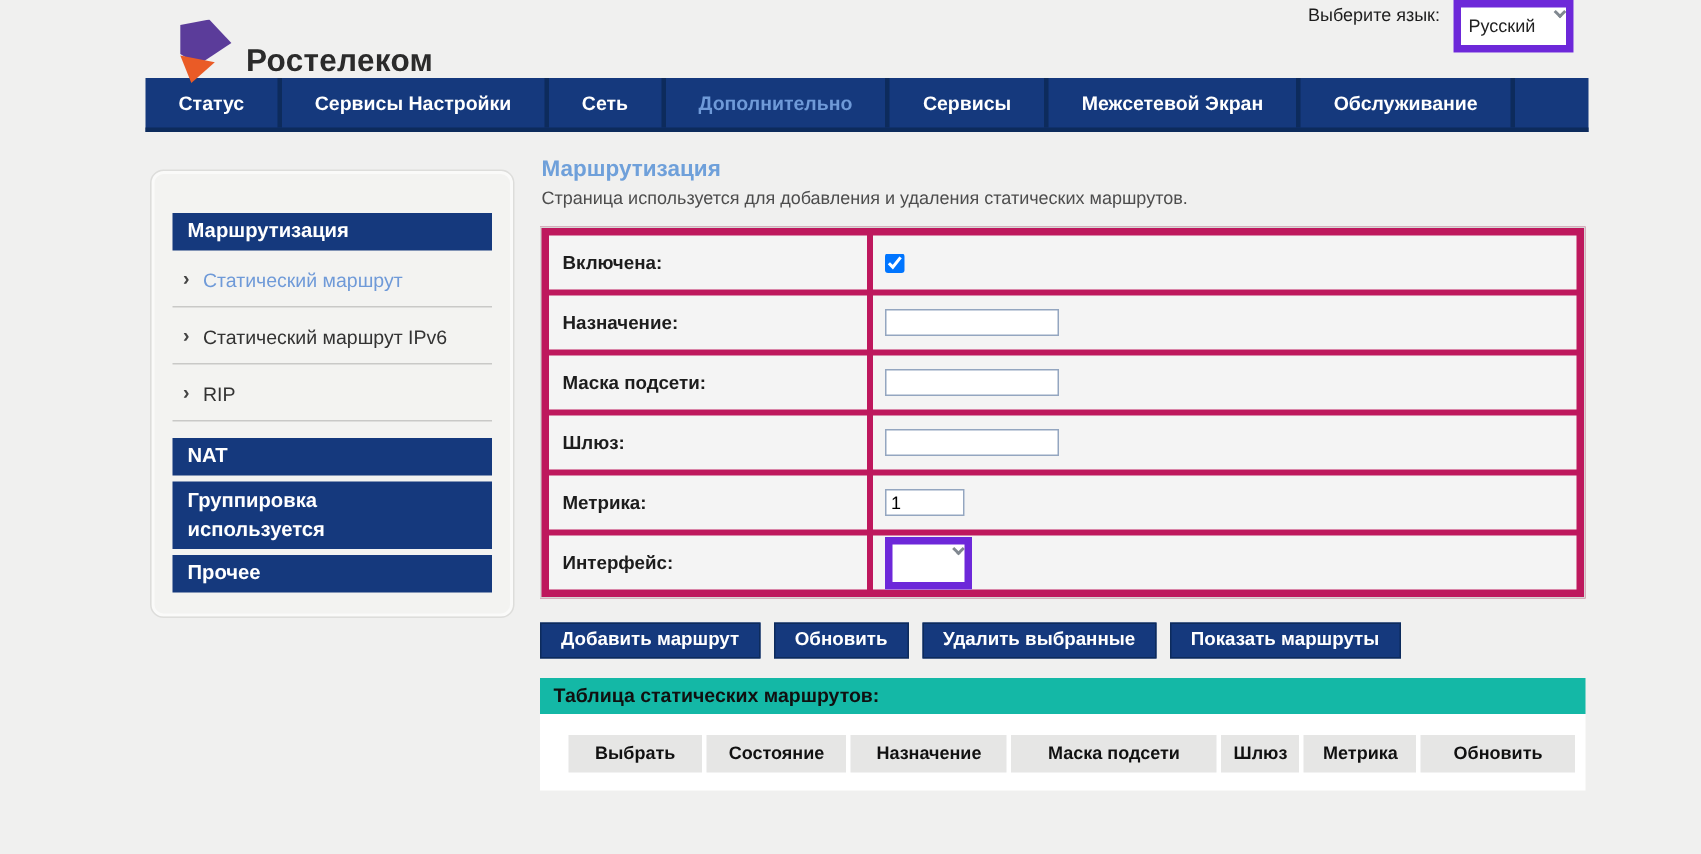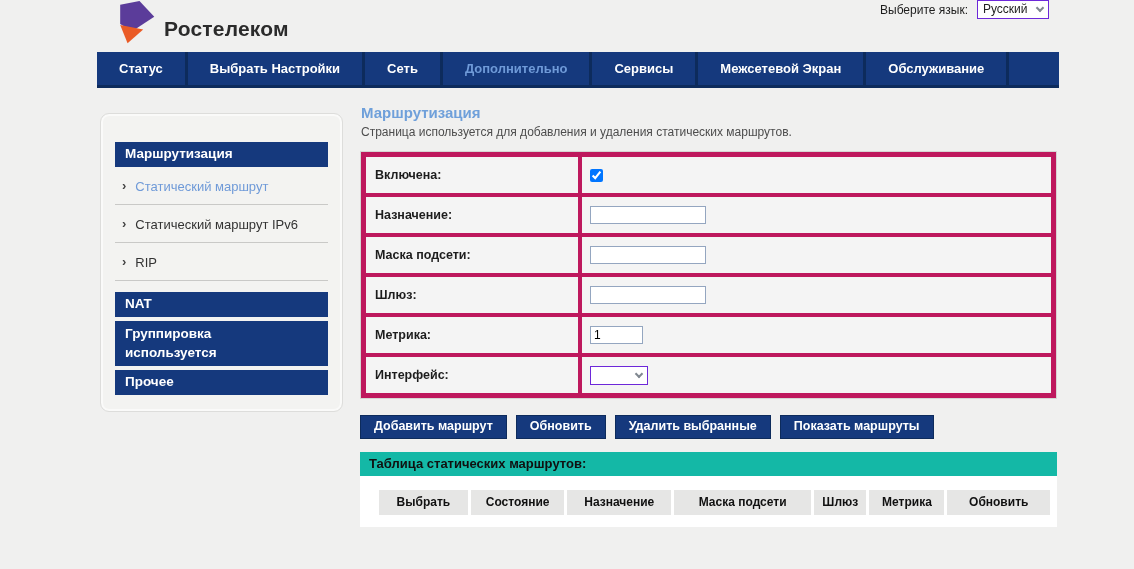--- a/index.html
+++ b/index.html
@@ -6,30 +6,30 @@
   html,body { width:1134px; height:569px; overflow:hidden; }
   body {
     background:#f0f0ef;
     font-family:"Liberation Sans","DejaVu Sans",sans-serif;
     font-size:13px; color:#222;
   }
   .wrapper { position:relative; margin-left:97px; width:962px; height:569px; }
 
   
   .hdr { position:relative; height:52px; }
-  .logo { position:absolute; left:13px; top:1px; display:flex; align-items:flex-end; }
+  .logo { position:absolute; left:13px; top:13px; display:flex; align-items:flex-end; }
   .logo svg { width:48px; height:46px; }
   .logo-text { font-size:21px; font-weight:700; color:#2b2b2b; letter-spacing:.2px; margin-left:6px; margin-bottom:6px; }
   .lang { position:absolute; right:10px; top:0; display:flex; align-items:flex-start; }
   .lang-label { font-size:12px; color:#1c1c1c; margin-top:3px; margin-right:9px; }
   .sel-wrap { position:relative; display:inline-block; }
   .sel-wrap select {
     appearance:none; -webkit-appearance:none;
-    border:1px solid #6d28d9; background:#fff; color:#222;
-    font-family:inherit; font-size:12px; padding:1px 20px 2px 5px; height:19px;
+    border:5px solid #6d28d9; background:#fff; color:#222;
+    font-family:inherit; font-size:12px; padding:1px 20px 2px 5px; height:35px;
   }
   .chev { position:absolute; right:6px; top:5px; width:6px; height:6px;
     border-right:2px solid #808890; border-bottom:2px solid #808890;
     transform:rotate(45deg); pointer-events:none; }
 
   
   .nav { display:flex; height:36px; background:#15397d; border-bottom:3px solid #0d2b5c; }
   .nav-item {
     line-height:33px; padding:0 22px; color:#fff; font-weight:700; font-size:13px;
     border-right:3px solid #0d2b5c; white-space:nowrap; cursor:pointer;
@@ -102,21 +102,21 @@
         <select>
           <option>Русский</option>
         </select>
         <span class="chev"></span>
       </span>
     </div>
   </div>
 
   <div class="nav">
     <div class="nav-item">Статус</div>
-    <div class="nav-item">Выбрать Настройки</div>
+    <div class="nav-item">Сервисы Настройки</div>
     <div class="nav-item">Сеть</div>
     <div class="nav-item active">Дополнительно</div>
     <div class="nav-item">Сервисы</div>
     <div class="nav-item">Межсетевой Экран</div>
     <div class="nav-item">Обслуживание</div>
   </div>
 
   <div class="sidebar">
     <div class="side-block first">Маршрутизация</div>
 

